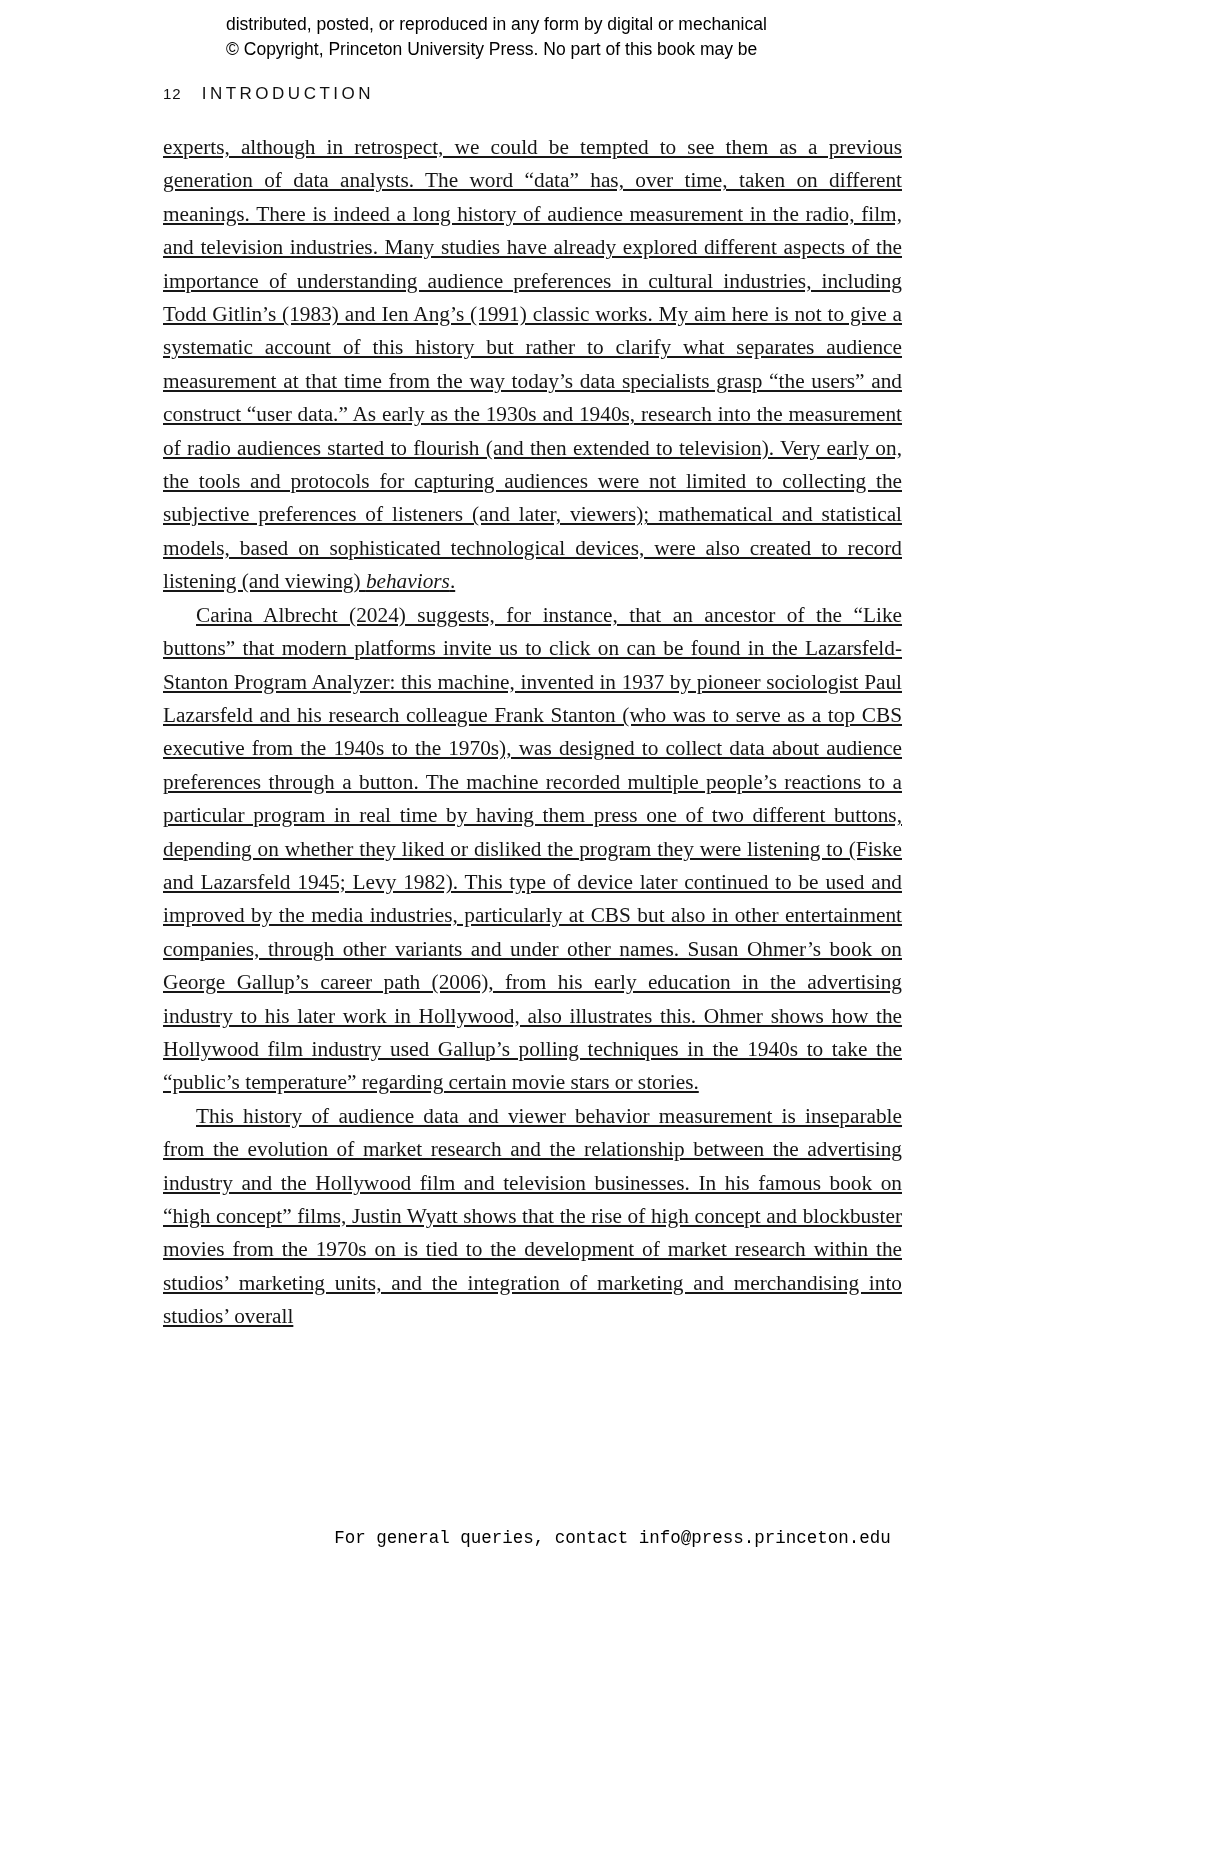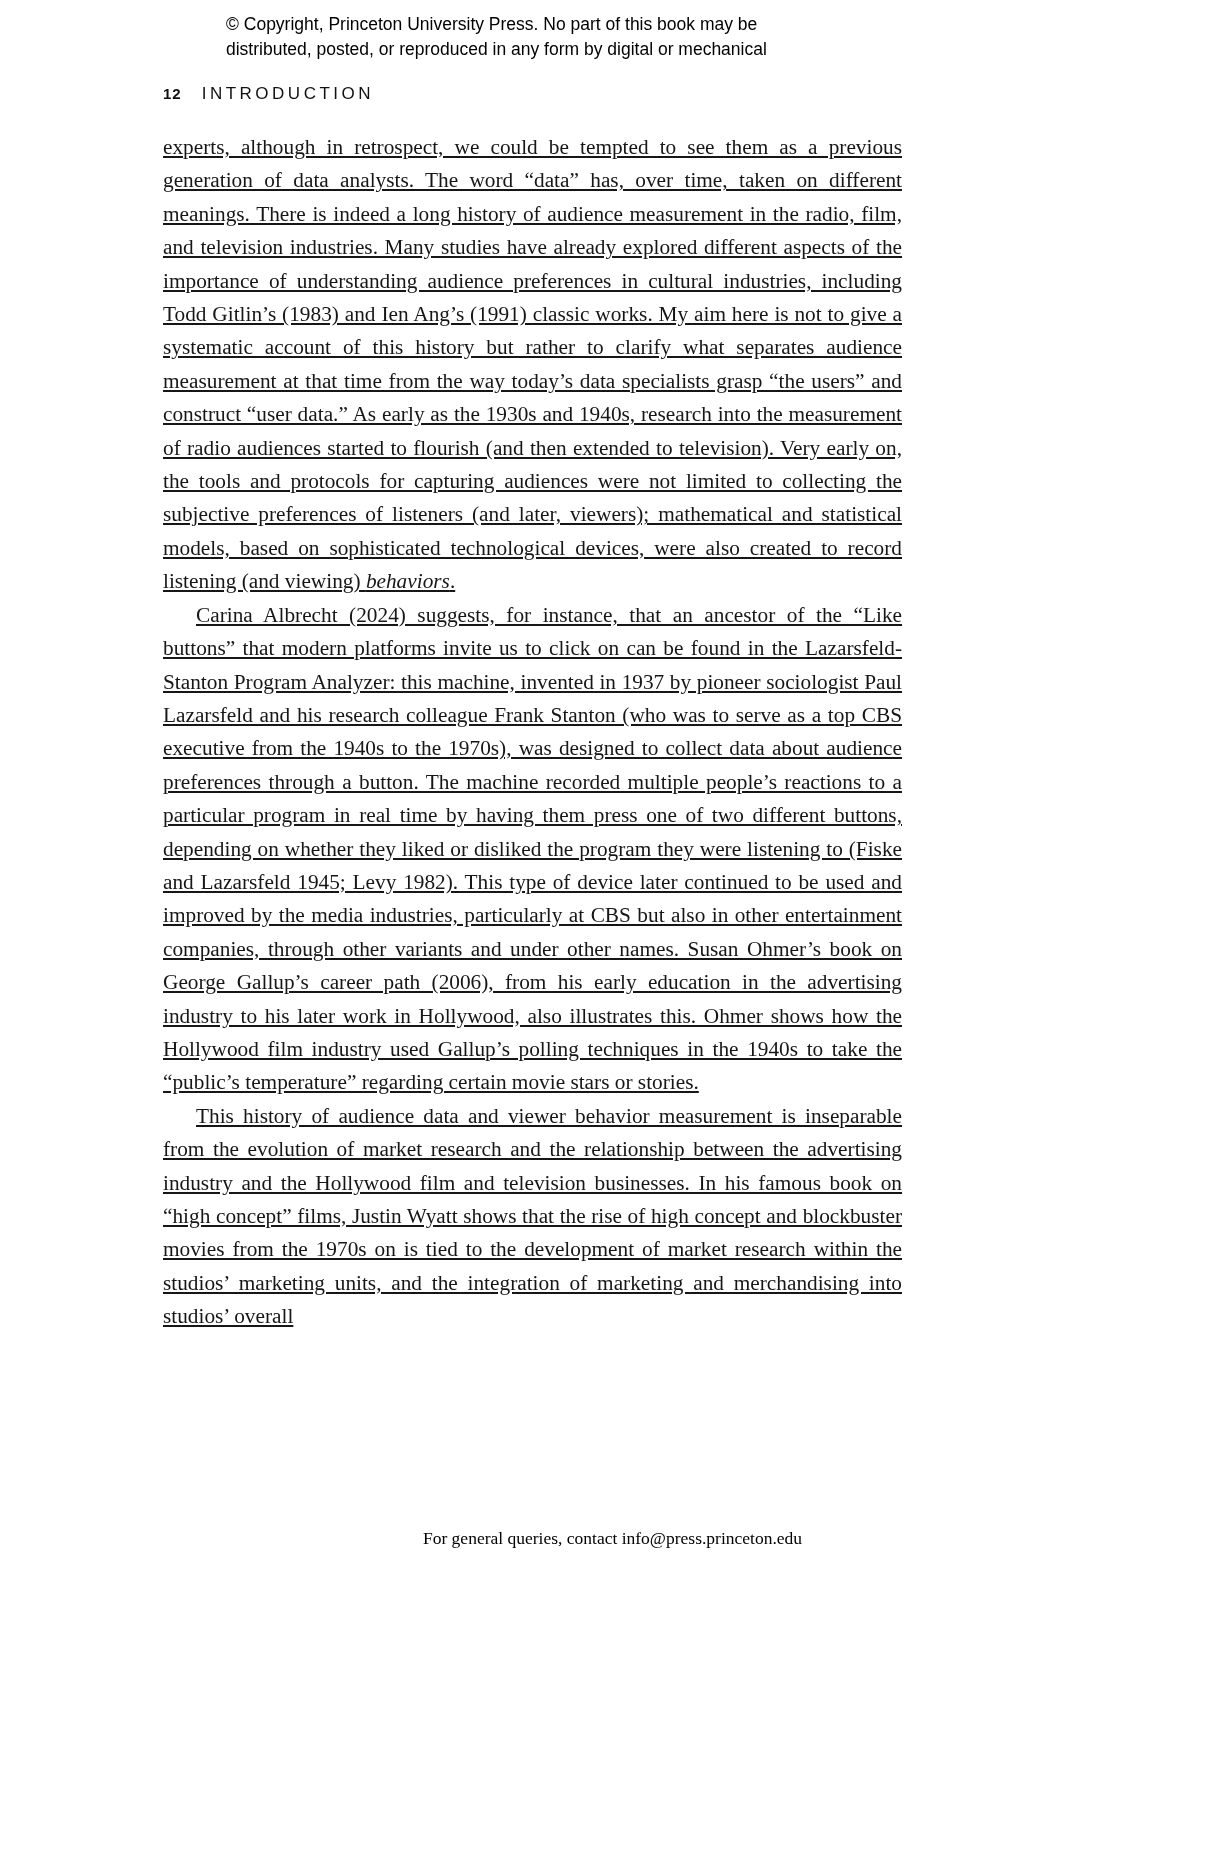--- a/index.html
+++ b/index.html
@@ -27,21 +27,21 @@
   .running-head {
     position: absolute;
     left: 163px;
     top: 84px;
     font-family: "Liberation Sans", sans-serif;
     font-size: 15px;
     color: #111111;
     white-space: nowrap;
   }
   .pagenum {
-    font-weight: bold;
+    font-weight: normal;
     letter-spacing: 1px;
     margin-right: 20px;
     margin-top: 45px;
   }
   .section-title {
     letter-spacing: 3.5px;
     font-size: 17px;
     font-weight: 500;
   }
   .body-text {
@@ -65,33 +65,33 @@
   }
   .italic {
     font-style: italic;
   }
   .footer {
     position: absolute;
     left: 0;
     top: 1528px;
     width: 100%;
     text-align: center;
-    font-family: Liberation Serif, serif;
+    font-family: Liberation Mono, monospace;
     font-size: 17.5px;
     color: #000000;
   }
 </style>
 </head>
 <body>
 
 <div class="page">
 
   <div class="copyright">
+    <div>distributed, posted, or reproduced in any form by digital or mechanical</div>
     <div>© Copyright, Princeton University Press. No part of this book may be</div>
-    <div>distributed, posted, or reproduced in any form by digital or mechanical</div>
   </div>
 
   <div class="running-head">
     <span class="pagenum">12</span><span class="section-title">INTRODUCTION</span>
   </div>
 
   <div class="body-text">
     <p class="no-indent"><span>experts, although in retrospect, we could be tempted to see them as a previous generation of data analysts. The word “data” has, over time, taken on different meanings. There is indeed a long history of audience measurement in the radio, film, and television industries. Many studies have already explored different aspects of the importance of understanding audience preferences in cultural industries, including Todd Gitlin’s (1983) and Ien Ang’s (1991) classic works. My aim here is not to give a systematic account of this history but rather to clarify what separates audience measurement at that time from the way today’s data specialists grasp “the users” and construct “user data.” As early as the 1930s and 1940s, research into the measurement of radio audiences started to flourish (and then extended to television). Very early on, the tools and protocols for capturing audiences were not limited to collecting the subjective preferences of listeners (and later, viewers); mathematical and statistical models, based on sophisticated technological devices, were also created to record listening (and viewing) </span><span class="italic">behaviors</span><span>.</span></p>
     <p class="indent">Carina Albrecht (2024) suggests, for instance, that an ancestor of the “Like buttons” that modern platforms invite us to click on can be found in the Lazarsfeld-Stanton Program Analyzer: this machine, invented in 1937 by pioneer sociologist Paul Lazarsfeld and his research colleague Frank Stanton (who was to serve as a top CBS executive from the 1940s to the 1970s), was designed to collect data about audience preferences through a button. The machine recorded multiple people’s reactions to a particular program in real time by having them press one of two different buttons, depending on whether they liked or disliked the program they were listening to (Fiske and Lazarsfeld 1945; Levy 1982). This type of device later continued to be used and improved by the media industries, particularly at CBS but also in other entertainment companies, through other variants and under other names. Susan Ohmer’s book on George Gallup’s career path (2006), from his early education in the advertising industry to his later work in Hollywood, also illustrates this. Ohmer shows how the Hollywood film industry used Gallup’s polling techniques in the 1940s to take the “public’s temperature” regarding certain movie stars or stories.</p>
     <p class="indent">This history of audience data and viewer behavior measurement is inseparable from the evolution of market research and the relationship between the advertising industry and the Hollywood film and television businesses. In his famous book on “high concept” films, Justin Wyatt shows that the rise of high concept and blockbuster movies from the 1970s on is tied to the development of market research within the studios’ marketing units, and the integration of marketing and merchandising into studios’ overall</p>

